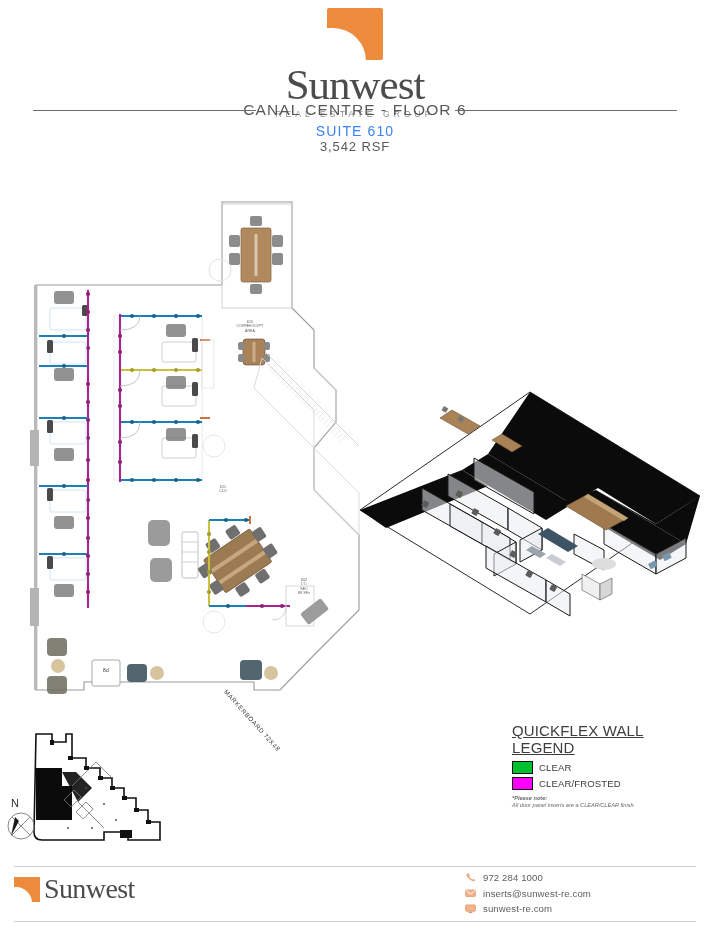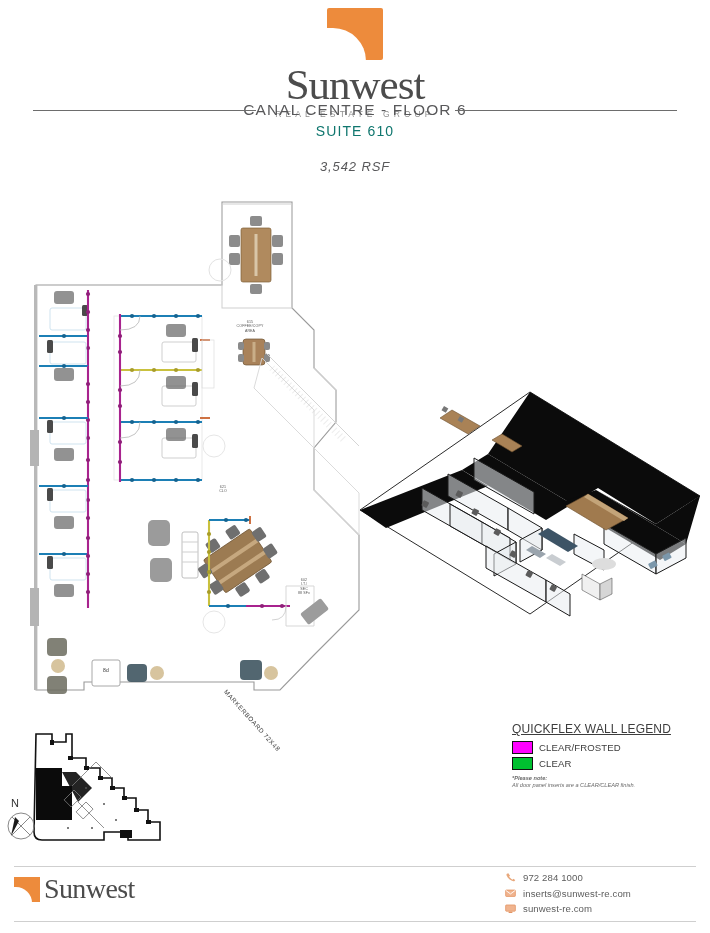--- a/index.html
+++ b/index.html
@@ -17,61 +17,61 @@
      color:#4c4c4c;line-height:46px;margin-top:2px;font-weight:400;}
   .logo-sub{font-size:8.5px;letter-spacing:4.1px;color:#8d8d8d;margin-top:1px;}
 
   
   #title-block{position:absolute;left:0;top:99px;width:710px;text-align:center;}
   .title-row{position:relative;height:21px;}
   .title-main{font-size:15.5px;letter-spacing:1.1px;color:#58585a;line-height:21px;}
   .rule{position:absolute;top:11px;height:1px;background:#6d6d6d;}
   .rule.left{left:33px;width:223px;}
   .rule.right{right:33px;width:222px;}
-  .title-sub{font-size:14px;letter-spacing:1.1px;color:#0f766e;margin-top:3px;}
-  .title-sub2{font-size:13px;letter-spacing:0.9px;color:#58585a;margin-top:20px;font-style:italic;}
+  .title-sub{font-size:14px;letter-spacing:1.1px;color:#3b82f6;margin-top:3px;}
+  .title-sub2{font-size:13px;letter-spacing:0.9px;color:#58585a;margin-top:0;}
 
   
   #floorplan{position:absolute;left:14px;top:190px;width:350px;height:520px;}
   #plan-svg{position:absolute;left:0;top:0;}
   .plan-label{position:absolute;font-size:3.6px;color:#555;line-height:4.4px;
      text-align:center;letter-spacing:.1px;}
   #mb-label{position:absolute;left:214px;top:498px;font-size:6.4px;color:#3a3a3a;
      letter-spacing:.6px;transform:rotate(48deg);transform-origin:0 0;white-space:nowrap;}
 
   
   #iso-view{position:absolute;left:356px;top:378px;width:348px;height:250px;}
 
   
   #keyplan{position:absolute;left:8px;top:728px;width:170px;height:130px;}
   #north{position:absolute;left:2px;top:795px;width:40px;height:48px;}
 
   
   #legend{position:absolute;left:512px;top:722px;width:190px;}
-  .legend-title{font-size:12px;color:#3d3d3d;letter-spacing:.15px;
+  .legend-title{font-size:15px;color:#3d3d3d;letter-spacing:.15px;
      text-decoration:underline;padding-bottom:3px;}
   .legend-row{display:flex;align-items:center;height:16.4px;}
   .legend-sw{width:19px;height:11px;border:1px solid #111;margin-right:6px;flex:none;}
   .legend-text{font-size:9.6px;color:#3d3d3d;letter-spacing:.1px;}
   .legend-note{margin-top:3px;font-size:5.6px;font-style:italic;color:#6a6a6a;
      line-height:7.4px;font-weight:bold;}
   .legend-note span{font-weight:bold;}
   .legend-note .n2{font-weight:normal;}
 
   
   #footer-rule-top{position:absolute;left:14px;top:866px;width:682px;height:1px;background:#cfcfcf;}
   #footer-rule-bot{position:absolute;left:14px;top:921px;width:682px;height:1px;background:#cfcfcf;}
   #footer-logo{position:absolute;left:14px;top:874px;display:flex;align-items:center;}
   .f-mark{width:26px;height:25px;position:relative;margin-right:4px;}
   .f-mark .sq{position:absolute;left:0;top:0;width:26px;height:25px;background:#ED8B3C;}
   .f-mark .cut{position:absolute;left:-1px;bottom:-1px;width:19px;height:16px;background:#fff;
      border-top-right-radius:19px;}
   .f-word{font-family:"Liberation Serif", serif;font-size:28px;color:#4c4c4c;
      letter-spacing:-.6px;line-height:30px;}
-  #contact{position:absolute;left:504px;top:870px;}
+  #contact{position:absolute;left:464px;top:870px;}
   .c-row{display:flex;align-items:center;height:15.5px;}
   .c-icon{width:13px;height:12px;margin-right:6px;flex:none;}
   .c-text{font-size:9.6px;color:#5d5d5d;letter-spacing:.1px;}
 </style>
 </head>
 <body>
 
 <div id="header-logo">
   <div class="logo-mark">
     <div class="sq"></div>
@@ -424,26 +424,26 @@
   <circle cx="19" cy="31" r="13" fill="none" stroke="#888" stroke-width="1"></circle>
   <line x1="10" y1="40" x2="28" y2="22" stroke="#888" stroke-width="1"></line>
   <line x1="10" y1="22" x2="28" y2="40" stroke="#888" stroke-width="1"></line>
   <polygon points="9,41 13,22 17,26" fill="#1a1a1a"></polygon>
 </svg>
 
 <div id="legend">
   <div class="legend-title">QUICKFLEX WALL LEGEND</div>
 
   <div class="legend-row">
+    <span class="legend-sw" style="background:#00C030"></span>
+    <span class="legend-text">CLEAR</span>
+  </div>
+  <div class="legend-row">
     <span class="legend-sw" style="background:#FF00FF"></span>
     <span class="legend-text">CLEAR/FROSTED</span>
-  </div>
-  <div class="legend-row">
-    <span class="legend-sw" style="background:#00C030"></span>
-    <span class="legend-text">CLEAR</span>
   </div>
 
   <div class="legend-note">
     <span>*Please note:</span><br>
     <span class="n2">All door panel inserts are a CLEAR/CLEAR finish.</span>
   </div>
 </div>
 
 <div id="footer-rule-top"></div>
 

